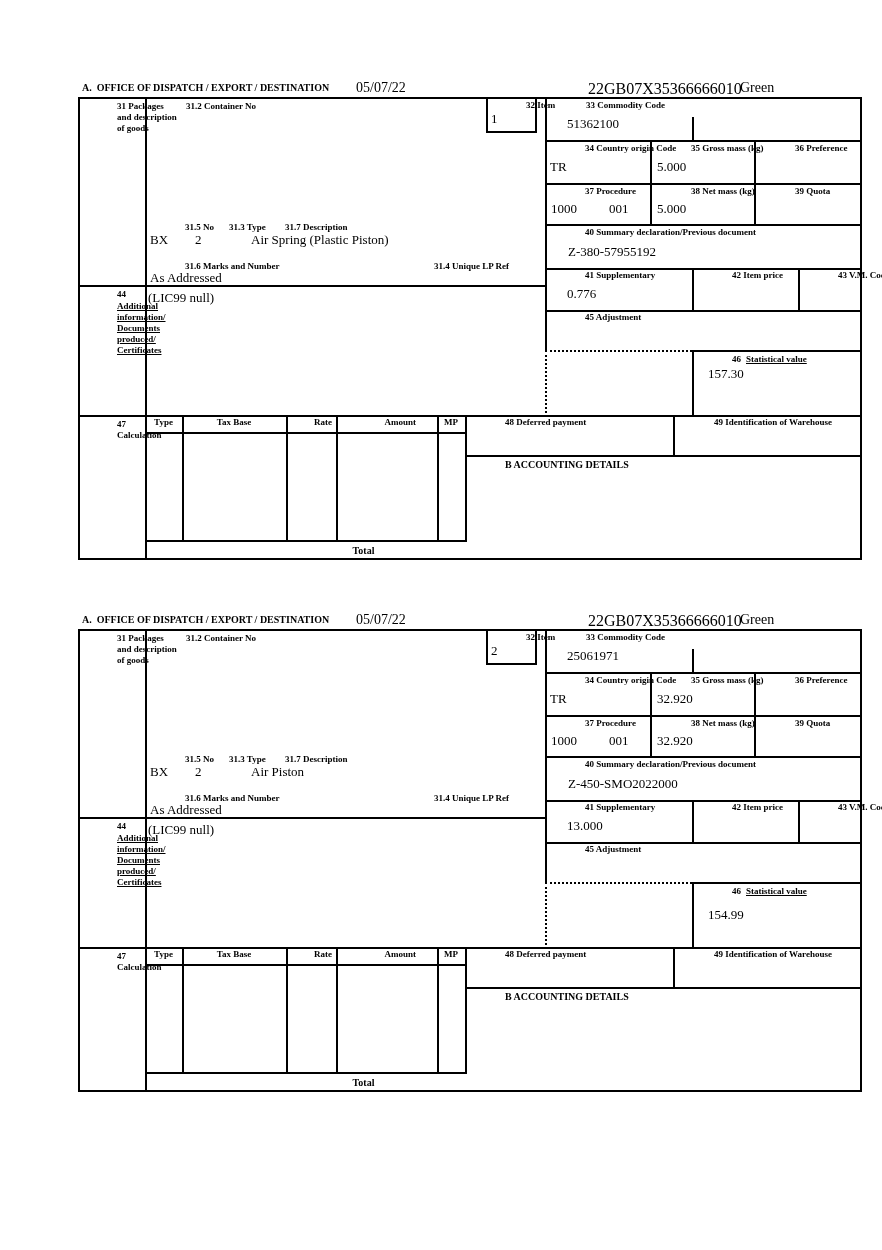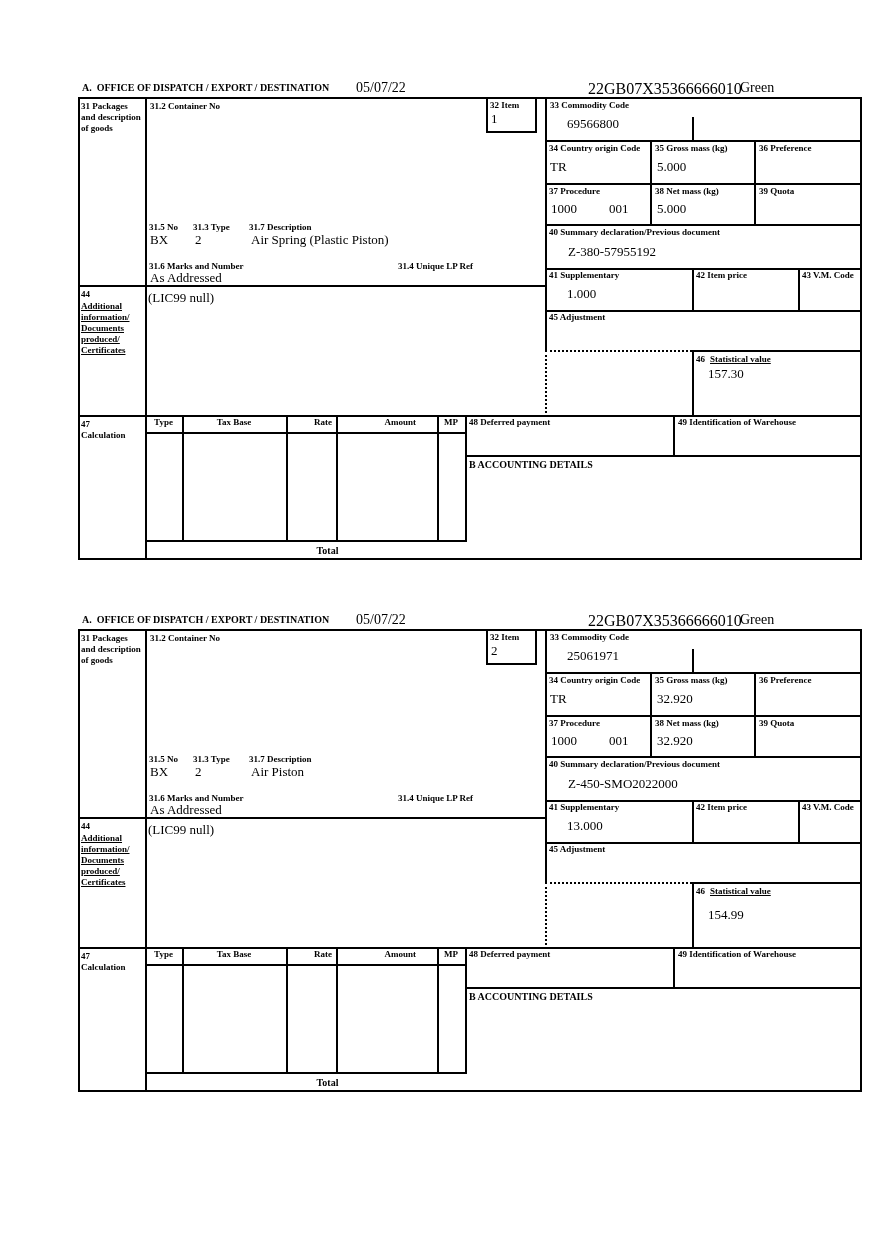--- a/index.html
+++ b/index.html
@@ -4,21 +4,21 @@
 <style>
   html,body{margin:0;padding:0;background:#fff;}
   .page{position:relative;width:882px;height:1229px;background:#fff;overflow:hidden;
         font-family:"Liberation Serif",serif;color:#000;}
   .section{position:absolute;left:78px;width:784px;height:484px;}
   
   .ln{position:absolute;background:#000;display:block;}
   .lnd-h{position:absolute;border-top:2px dotted #000;height:0;display:block;}
   .lnd-v{position:absolute;border-left:2px dotted #000;width:0;display:block;}
   
-  .lbl{position:absolute;font-weight:bold;font-size:9px;line-height:11px;white-space:nowrap;}
+  .lbl{position:absolute;font-weight:bold;font-size:9px;line-height:11px;white-space:nowrap;margin-left:36px;}
   .lblw{white-space:normal;}
   .val{position:absolute;font-size:13px;line-height:15px;white-space:nowrap;}
   .hdr-office{position:absolute;top:2px;left:4px;font-weight:bold;font-size:10px;white-space:pre;}
   .hdr-date{position:absolute;top:0;left:278px;font-size:14px;}
   .hdr-mrn{position:absolute;top:0;left:510px;font-size:16px;}
   .hdr-status{position:absolute;top:0;left:662px;font-size:14px;}
   .u{text-decoration:underline;}
   .th{position:absolute;top:337px;font-weight:bold;font-size:9px;}
   .big{font-weight:bold;font-size:10px;}
 </style>
@@ -84,37 +84,37 @@
     <span class="val" style="left:173px;top:152px">Air Spring (Plastic Piston)</span>
     <span class="lbl" style="left:71px;top:181px">31.6 Marks and Number</span>
     <span class="lbl" style="left:320px;top:181px">31.4 Unique LP Ref</span>
     <span class="val" style="left:72px;top:190px">As Addressed</span>
     <span class="val" style="left:70px;top:210px">(LIC99 null)</span>
 
     <span class="lbl" style="left:412px;top:20px">32 Item</span>
     <span class="val" style="left:413px;top:31px">1</span>
 
     <span class="lbl" style="left:472px;top:20px">33 Commodity Code</span>
-    <span class="val" style="left:489px;top:36px">69566800</span>
+    <span class="val" style="left:489px;top:36px">51362100</span>
     <span class="lbl" style="left:471px;top:63px">34 Country origin Code</span>
     <span class="val" style="left:472px;top:79px">TR</span>
     <span class="lbl" style="left:577px;top:63px">35 Gross mass (kg)</span>
     <span class="val" style="left:579px;top:79px">5.000</span>
     <span class="lbl" style="left:681px;top:63px">36 Preference</span>
     <span class="lbl" style="left:471px;top:106px">37 Procedure</span>
     <span class="val" style="left:473px;top:121px">1000</span>
     <span class="val" style="left:531px;top:121px">001</span>
     <span class="lbl" style="left:577px;top:106px">38 Net mass (kg)</span>
     <span class="val" style="left:579px;top:121px">5.000</span>
     <span class="lbl" style="left:681px;top:106px">39 Quota</span>
 
     <span class="lbl" style="left:471px;top:147px">40 Summary declaration/Previous document</span>
     <span class="val" style="left:490px;top:164px">Z-380-57955192</span>
     <span class="lbl" style="left:471px;top:190px">41 Supplementary</span>
-    <span class="val" style="left:489px;top:206px">1.000</span>
+    <span class="val" style="left:489px;top:206px">0.776</span>
     <span class="lbl" style="left:618px;top:190px">42 Item price</span>
     <span class="lbl" style="left:724px;top:190px">43 V.M. Code</span>
     <span class="lbl" style="left:471px;top:232px">45 Adjustment</span>
     <span class="lbl" style="left:618px;top:274px">46</span>
     <span class="lbl u" style="left:632px;top:274px">Statistical value</span>
     <span class="val" style="left:630px;top:286px">157.30</span>
 
     <span class="th" style="left:67px;width:37px;text-align:center">Type</span>
     <span class="th" style="left:104px;width:104px;text-align:center">Tax Base</span>
     <span class="th" style="left:208px;width:46px;text-align:right">Rate</span>

